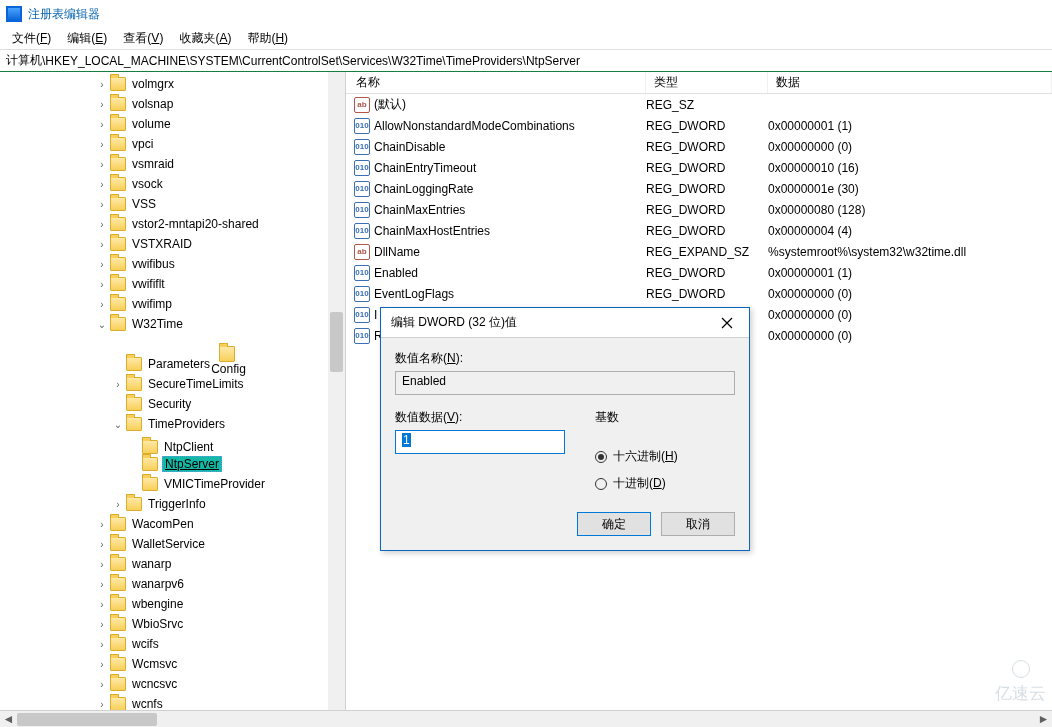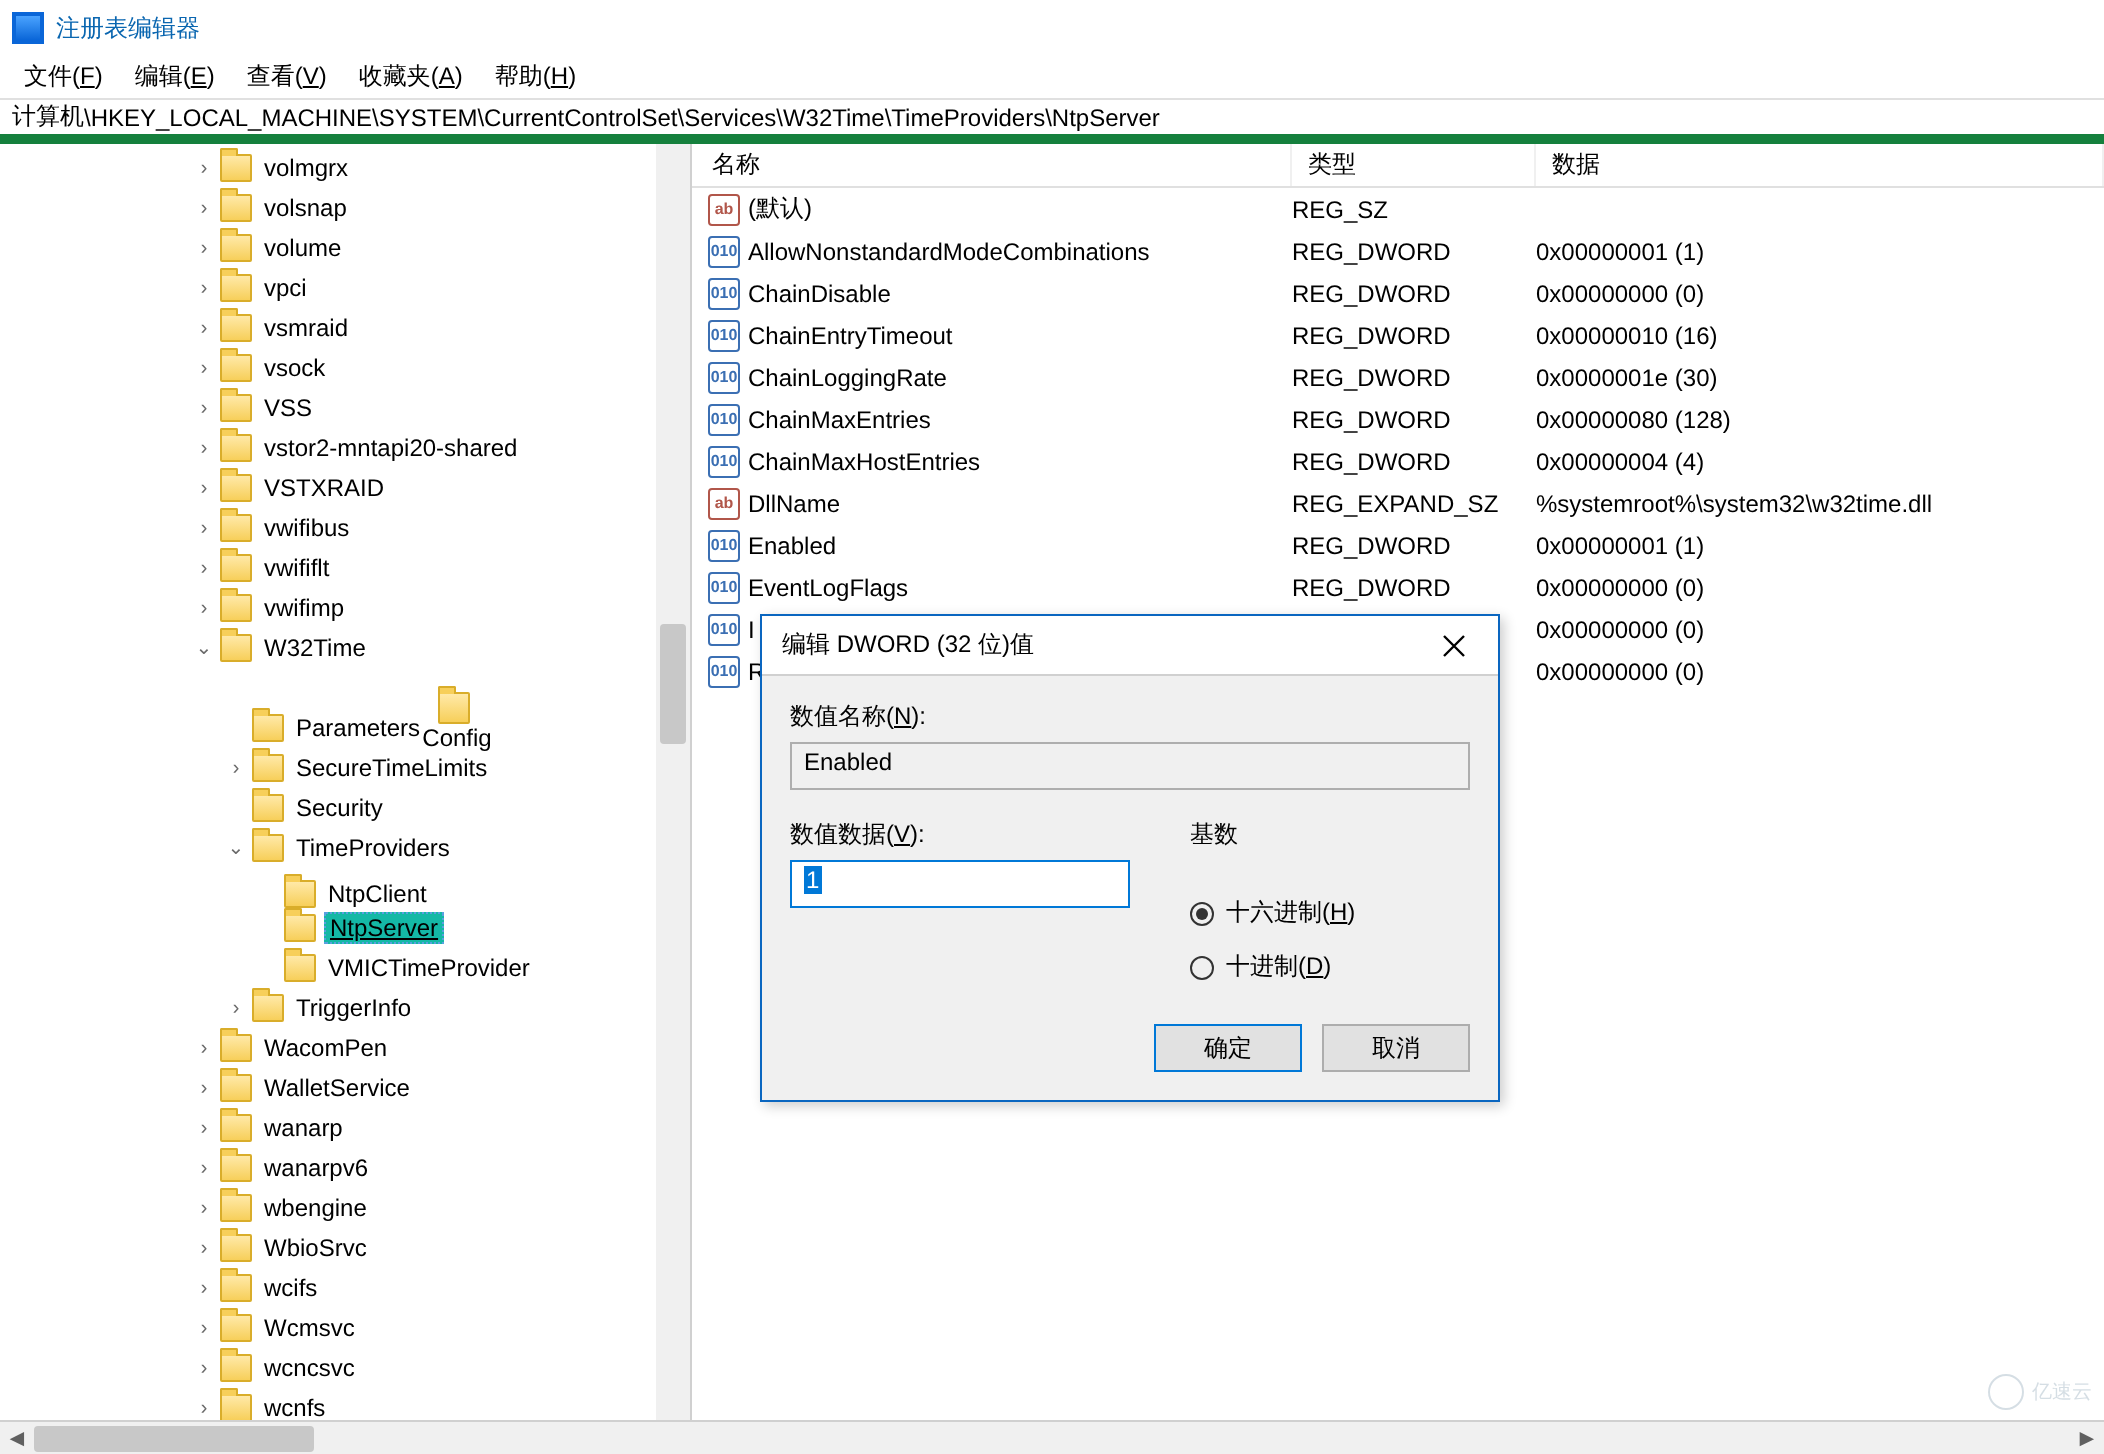--- a/index.html
+++ b/index.html
@@ -3,21 +3,21 @@
 <meta charset="utf-8">
 <style>
   * { box-sizing: border-box; }
   html, body { margin: 0; padding: 0; font-family: "Segoe UI", "Microsoft YaHei", sans-serif; font-size: 12px; color: #000; background: #fff; width: 1052px; height: 727px; overflow: hidden; position: relative; }
   .titlebar { height: 28px; display: flex; align-items: center; padding: 0 6px; background: #fff; color: #0a66b0; }
   .titlebar .app-icon { width: 16px; height: 16px; background: #0a66d8; margin-right: 6px; display: inline-block; position: relative; }
   .titlebar .app-icon::before { content: ""; position: absolute; left: 2px; top: 2px; right: 2px; bottom: 2px; background: linear-gradient(#4aa3ff, #0a66d8); }
   .menubar { height: 22px; display: flex; align-items: center; padding: 0 4px; background: #fff; border-bottom: 1px solid #e0e0e0; }
   .menubar .item { padding: 2px 8px; cursor: default; }
   .menubar .item u { text-decoration: underline; }
-  .addressbar { height: 22px; display: flex; align-items: center; padding: 0 6px; background: #fff; border-bottom: 5px solid #15803d; color: #000; font-size: 12px; }
+  .addressbar { height: 22px; display: flex; align-items: center; padding: 0 6px; background: #fff; border-bottom: 1px solid #15803d; color: #000; font-size: 12px; }
   .main { display: flex; height: calc(727px - 28px - 22px - 22px - 17px); }
   .tree-pane { width: 346px; border-right: 1px solid #d0d0d0; overflow-y: auto; overflow-x: auto; position: relative; background: #fff; }
   .tree { padding: 2px 0; }
   .tree-row { display: flex; align-items: center; height: 20px; white-space: nowrap; cursor: default; }
   .tree-row.sel .label { background: #14b8a6; border: 1px dotted #5aa0e0; padding: 0 2px; text-decoration: underline; }
   .twisty { width: 12px; height: 12px; flex: 0 0 12px; display: inline-flex; align-items: center; justify-content: center; color: #6a6a6a; font-size: 10px; margin-right: 2px; }
   .twisty.none { visibility: hidden; }
   .folder { width: 16px; height: 14px; flex: 0 0 16px; margin-right: 4px; background: linear-gradient(#ffe9a8,#f7cf5a); border: 1px solid #d9ad2a; border-radius: 1px; position: relative; }
   .folder::before { content:""; position:absolute; left:-1px; top:-4px; width:7px; height:3px; background:#f7cf5a; border:1px solid #d9ad2a; border-bottom:none; border-radius:1px 1px 0 0;}
   .label { padding: 0 2px; }
@@ -45,21 +45,21 @@
   .dialog .val-input { width: 170px; height: 24px; border: 1px solid #0078d7; background: #fff; padding: 2px 6px; }
   .dialog .val-input .seltext { background:#0078d7; color:#fff; padding:0 1px;}
   .dialog .hgroup { display:flex; gap: 30px; margin-top: 14px;}
   .dialog .radios { padding-top: 18px; }
   .dialog .radio { display:flex; align-items:center; gap:6px; margin-bottom:10px; cursor:default;}
   .dialog .radio .dot { width:12px; height:12px; border-radius:50%; border:1px solid #333; display:flex; align-items:center; justify-content:center;}
   .dialog .radio.checked .dot::after { content:""; width:6px; height:6px; border-radius:50%; background:#333;}
   .dialog .btns { position:absolute; right:14px; bottom:14px; display:flex; gap:10px;}
   .dialog .btn { width: 74px; height: 24px; border: 1px solid #adadad; background: #e1e1e1; display:flex; align-items:center; justify-content:center; cursor:default;}
   .dialog .btn.primary { border-color:#0078d7; }
-  .watermark { position:absolute; right:6px; bottom:22px; opacity:.35; font-size:10px; color:#8aa2b4; display:flex; align-items:center; gap:4px;}
+  .watermark { position:absolute; right:6px; bottom:22px; opacity:.35; font-size:17px; color:#8aa2b4; display:flex; align-items:center; gap:4px;flex-direction:column;}
   .watermark .wicon { width:18px; height:18px; border:1.5px solid #8aa2b4; border-radius:50%; position:relative;}
   .pane-vscroll { position:absolute; right:0; top:0; bottom:0; width:17px; background:#f0f0f0; }
   .pane-vscroll .vthumb { position:absolute; left:2px; right:2px; top:240px; height:60px; background:#c8c8c8; border-radius:2px;}
 </style>
 </head>
 <body>
 
 <div class="titlebar">
   <span class="app-icon"></span>
   <span>注册表编辑器</span>

